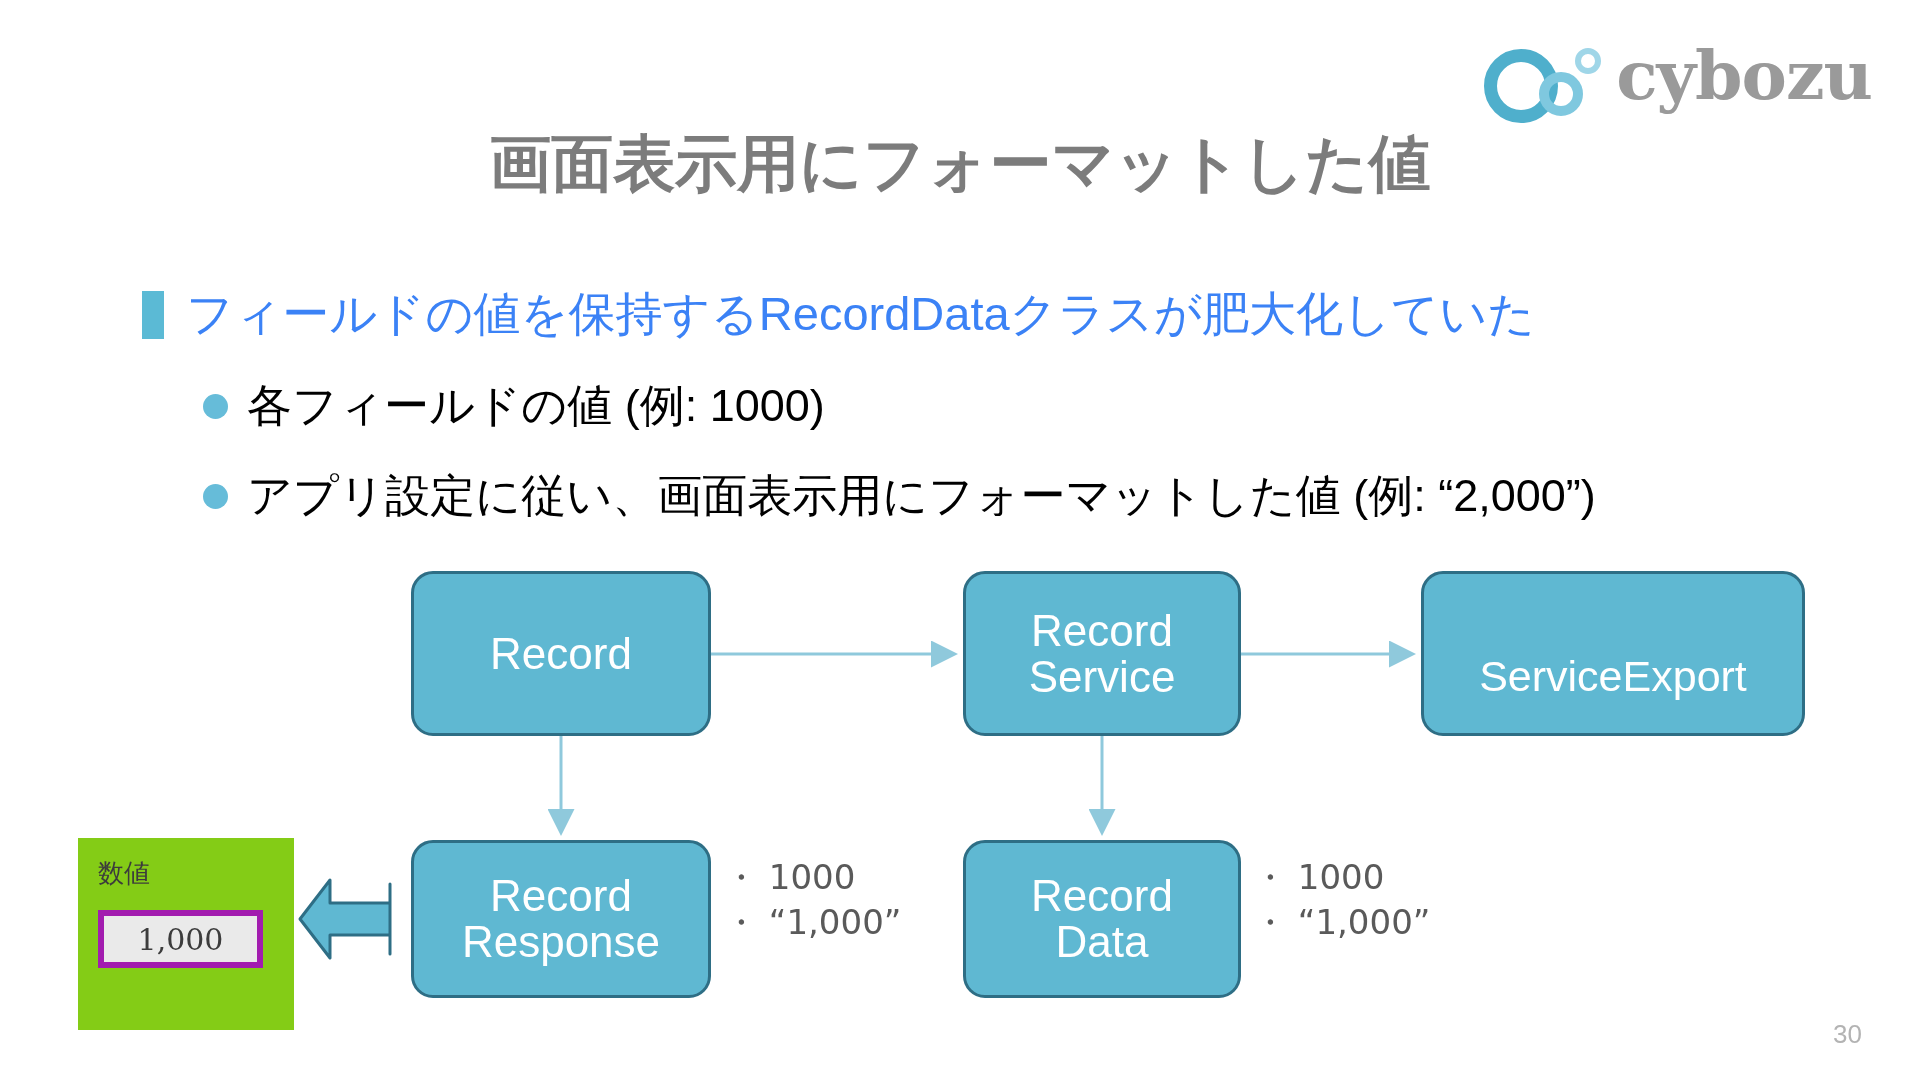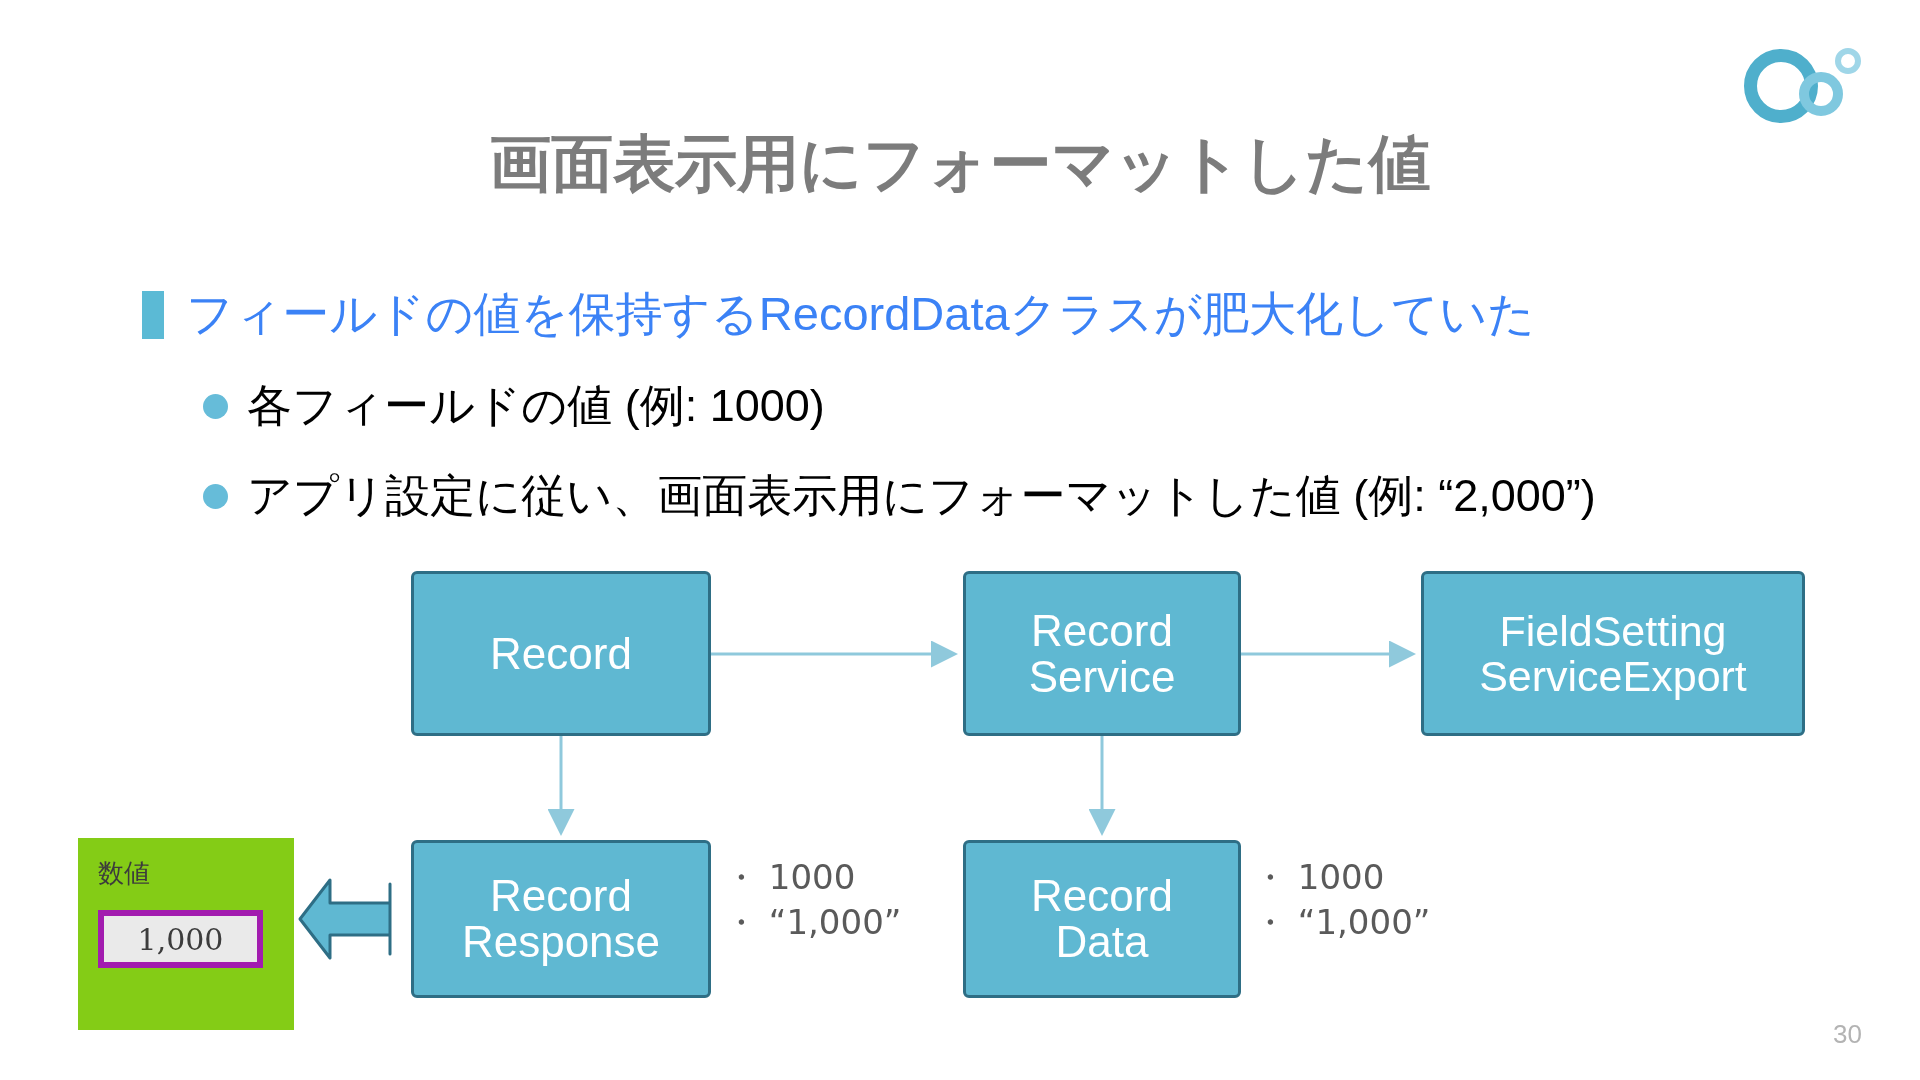--- a/index.html
+++ b/index.html
@@ -123,21 +123,21 @@
   }
   .bullet-l2-text {
     font-size: 45px;
     color: #000000;
     white-space: nowrap;
   }
   .node {
     position: absolute;
     background: #5FB8D2;
     border: 3px solid #2E6E85;
-    border-radius: 6px;
+    border-radius: 22px;
     color: #ffffff;
     display: flex;
     align-items: center;
     justify-content: center;
     text-align: center;
     font-size: 44px;
     line-height: 1.04;
     box-sizing: border-box;
     pointer-events: auto;
   }
@@ -208,20 +208,21 @@
 </style>
 </head>
 <body>
 
 <div class="logo">
   <div class="logo-marks">
     <div class="ring-big"></div>
     <div class="ring-mid"></div>
     <div class="ring-small"></div>
   </div>
+  <div class="logo-text">cybozu</div>
 </div>
 
 <div class="slide-title">画面表示用にフォーマットした値</div>
 
 <div class="bullet-l1">
   <span class="marker-rect"></span>
   <span class="bullet-l1-text">フィールドの値を保持するRecordDataクラスが肥大化していた</span>
 </div>
 
 <div class="bullet-l2 b1">
@@ -252,21 +253,21 @@
   <path d="M390,884 L390,903 L330,903 L330,880 L300,919 L330,958 L330,935 L390,935 L390,954 Z" transform="translate(0,0)" fill="#5FB8D2" stroke="#2E6E85" stroke-width="3" stroke-linejoin="round"></path>
 </svg>
 
 <div class="node node-1">
   <span><span>Record</span><br></span>
 </div>
 <div class="node node-2">
   <span><span>Record</span><br><span>Service</span></span>
 </div>
 <div class="node node-3">
-  <span><span>FieldSetting</span><br><span>ServiceExport</span></span>
+  <span><br><span>ServiceExport</span></span>
 </div>
 <div class="node node-4">
   <span><span>Record</span><br><span>Response</span></span>
 </div>
 <div class="node node-5">
   <span><span>Record</span><br><span>Data</span></span>
 </div>
 
 <div class="annot annot-left">
   <div>・ 1000</div>

